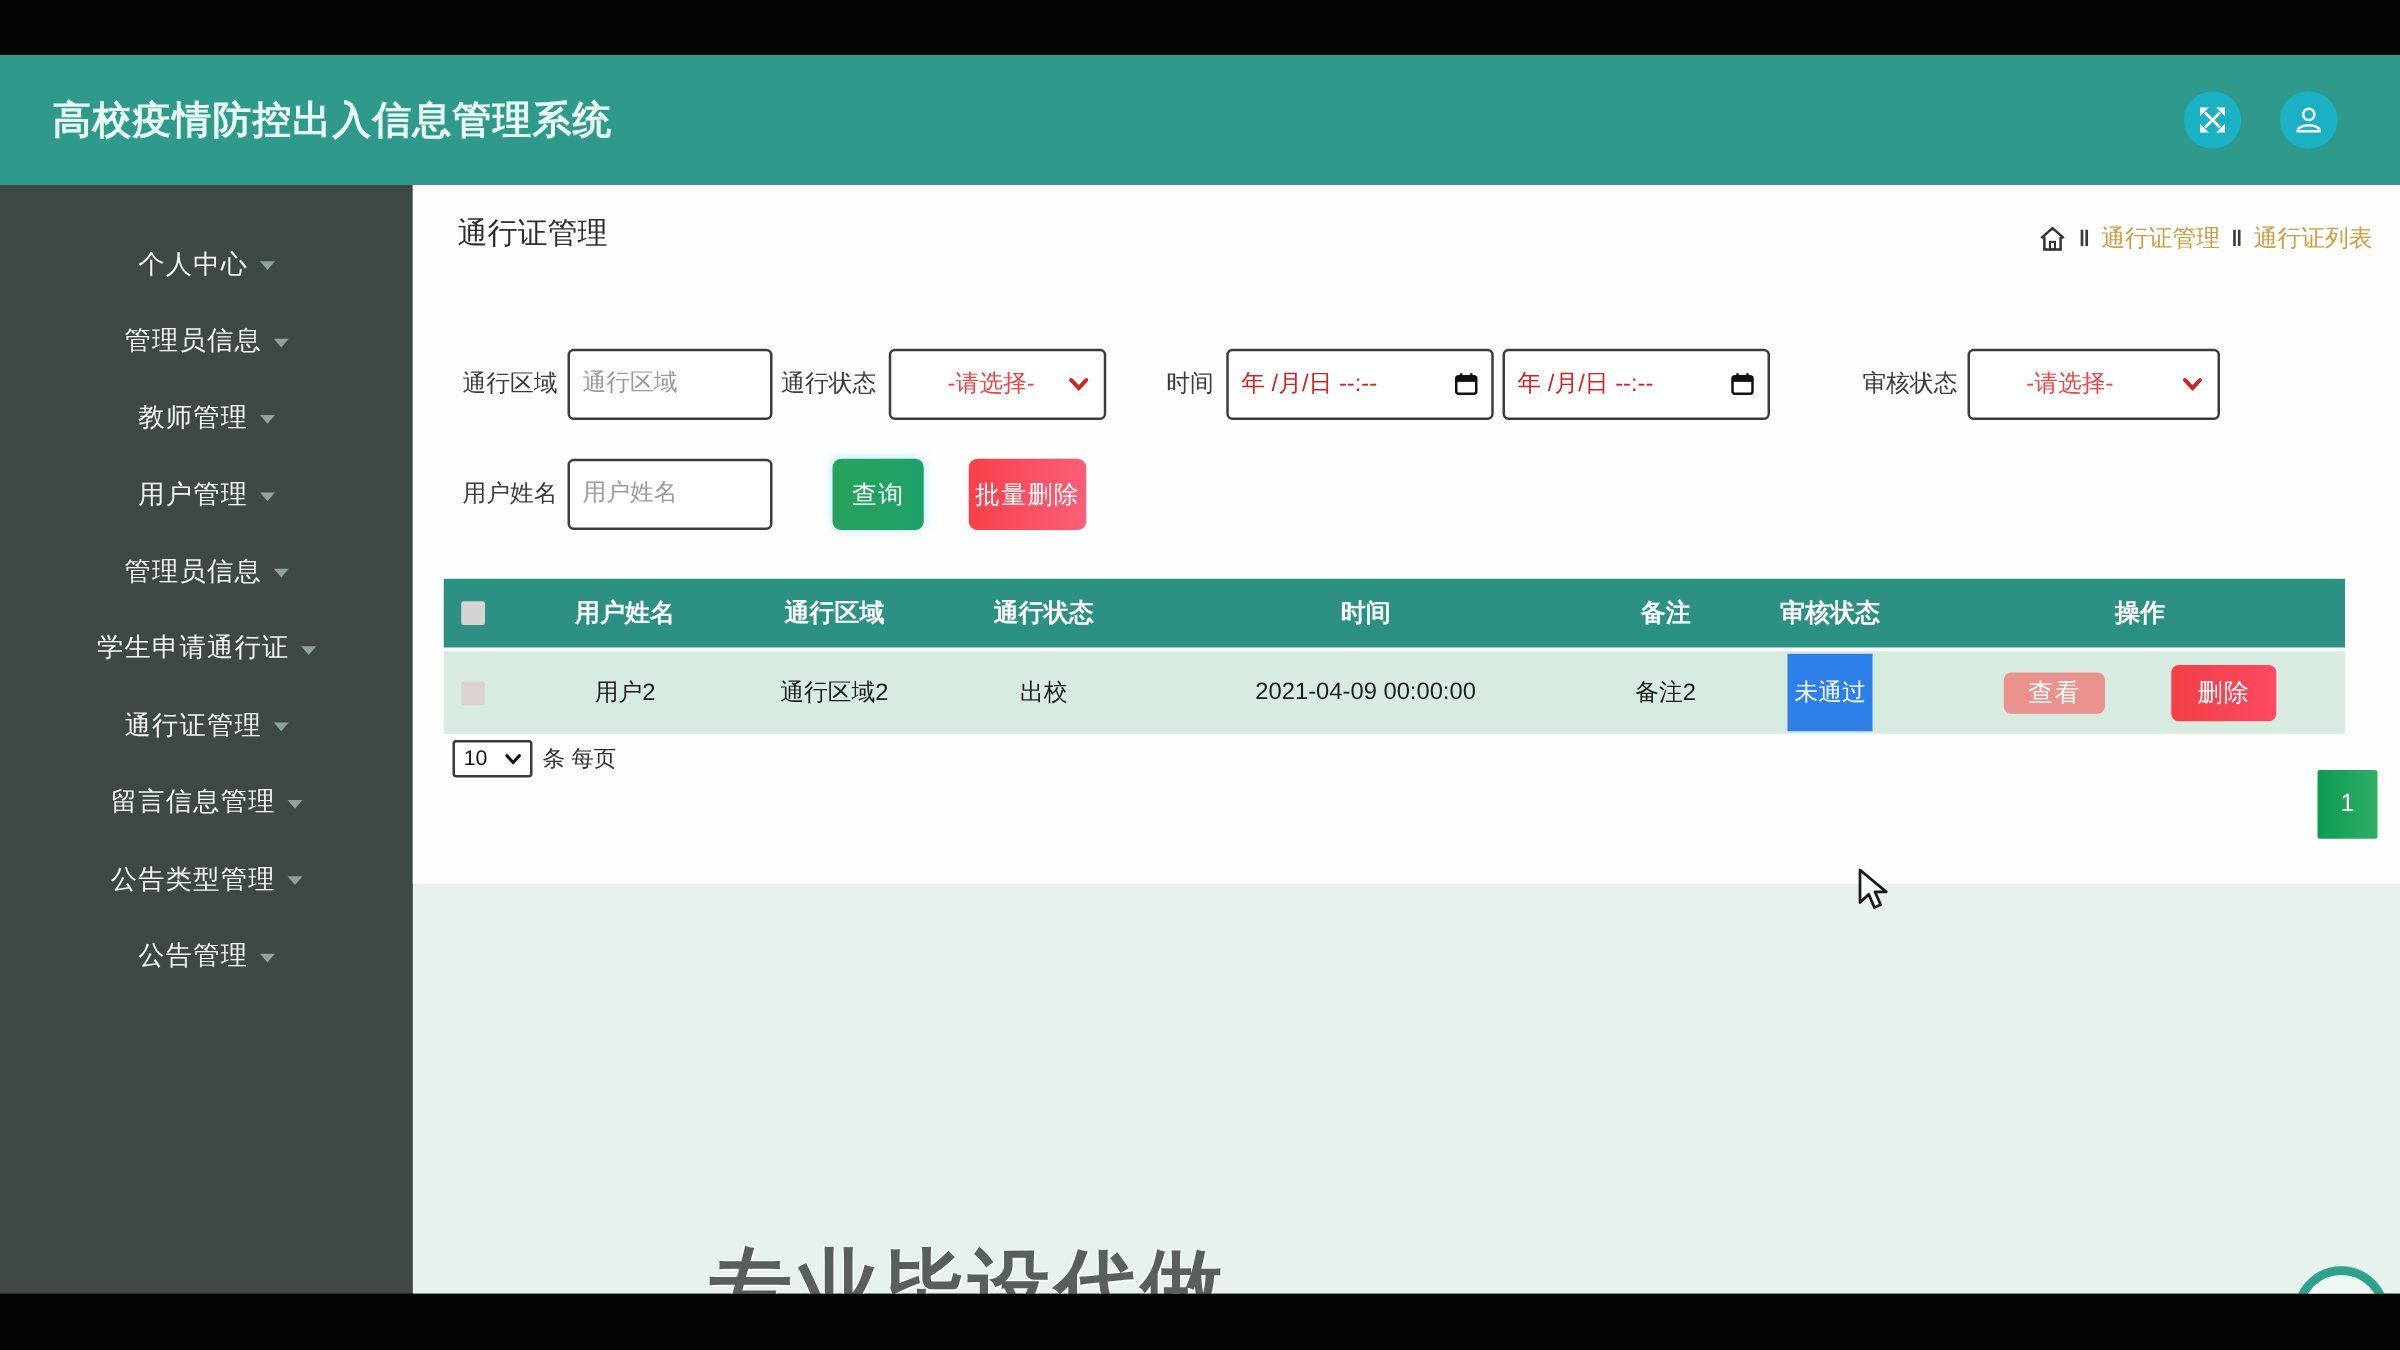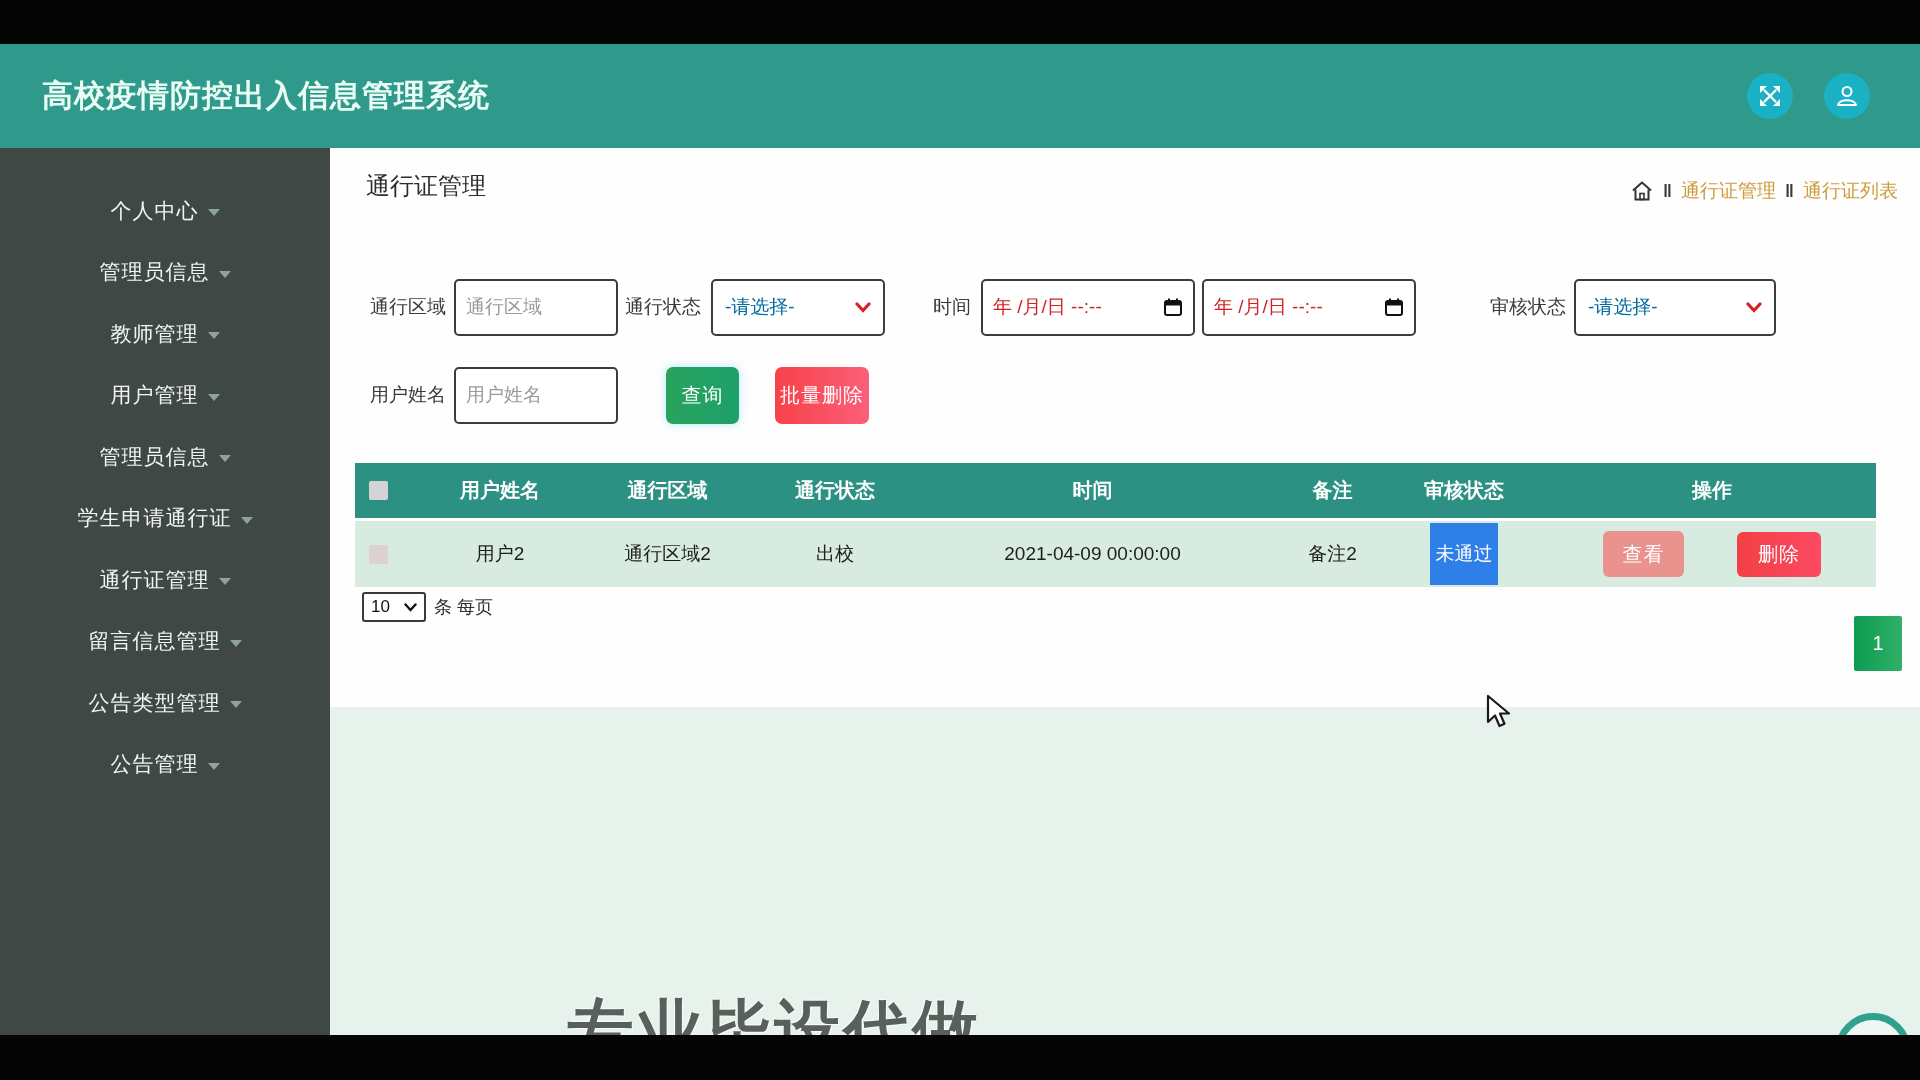--- a/index.html
+++ b/index.html
@@ -42,21 +42,21 @@
   .filter-row { position:absolute; left:40px; display:flex; align-items:center; height:58px; }
   .filter-row.r1 { top:130px; }
   .filter-row.r2 { top:218px; }
   .f-label { font-size:19px; color:#3b3b3b; white-space:nowrap; }
   .text-input { width:164px; height:57px; border:2px solid #3c3c3c; border-radius:5px;
     font-size:19px; padding:0 10px; color:#222; background:#fff; outline:none;
     font-family:"Liberation Sans","DejaVu Sans",sans-serif; }
   .text-input::placeholder { color:#9a9a9a; }
   .sel-box { height:57px; border:2px solid #3c3c3c; border-radius:5px; background:#fff;
     display:flex; align-items:center; justify-content:space-between; padding:0 12px; cursor:pointer; }
-  .sel-box .sel-val { color:#0369a1; font-size:19px; }
+  .sel-box .sel-val { color:#ef4444; font-size:19px;margin-left:33px; }
   .date-box { width:214px; height:57px; border:2px solid #3c3c3c; border-radius:5px; background:#fff;
     display:flex; align-items:center; justify-content:space-between; padding:0 10px; cursor:text; }
   .date-box .date-val { color:#d42121; font-size:19px; white-space:nowrap; }
   .btn { height:57px; border:none; border-radius:7px; color:#fff; font-size:20px; cursor:pointer;
     display:flex; align-items:center; justify-content:center; letter-spacing:1px;
     font-family:"Liberation Sans","DejaVu Sans",sans-serif; }
   .btn-search { width:73px; background:linear-gradient(90deg,#28a35c,#1da06a); box-shadow:0 0 8px rgba(120,210,255,.55); }
   .btn-batch-del { width:94px; background:linear-gradient(90deg,#f7414a,#fb5f79); }
 
   
@@ -66,21 +66,21 @@
   .cell { display:flex; align-items:center; justify-content:center; font-size:20px; }
   .grid-head .cell { color:#fff; font-weight:bold; }
   .grid-row .cell { color:#1d1d1d; font-size:19px; font-weight:normal; }
   .c0 { width:80px; justify-content:flex-start; padding-left:14px; }
   .c1 { width:130px; } .c2 { width:205px; } .c3 { width:130px; }
   .c4 { width:385px; } .c5 { width:95px; } .c6 { width:168px; } .c7 { width:328px; gap:17px; }
   .chk { width:19px; height:19px; background:#d4d4d4; border-radius:2px; cursor:pointer; }
   .chk.row-chk { background:#dcd2d2; }
   .audit-badge { background:#2e7fe8; color:#fff; width:68px; height:62px;
     display:flex; align-items:center; justify-content:center; font-size:19px; }
-  .btn-view { width:81px; height:46px; background:#e9928e; border-radius:6px; }
+  .btn-view { width:81px; height:33px; background:#e9928e; border-radius:6px; }
   .btn-del { width:84px; height:45px; background:linear-gradient(90deg,#f43f46,#fb4a62); border-radius:6px;margin-left:36px; }
 
   
   .pager { position:absolute; left:32px; top:444px; display:flex; align-items:center; gap:8px; }
   .size-select { width:64px; height:30px; border:2px solid #3a3a3a; border-radius:3px; background:#fff;
     display:flex; align-items:center; justify-content:space-between; padding:0 7px; cursor:pointer; }
   .size-select span { font-size:17px; color:#111; }
   .pager-label { font-size:18px; color:#2f2f2f; }
   .page-btn { position:absolute; left:1524px; top:468px; width:48px; height:55px;
     background:linear-gradient(90deg,#0d9b51,#31af67); color:#fff; font-size:20px;

